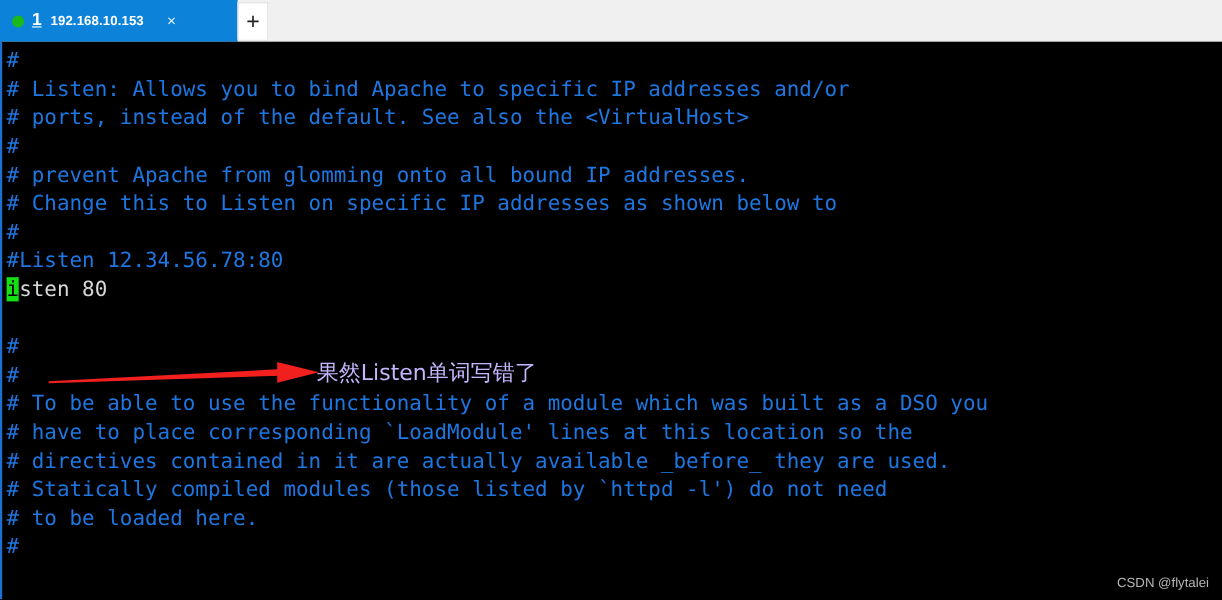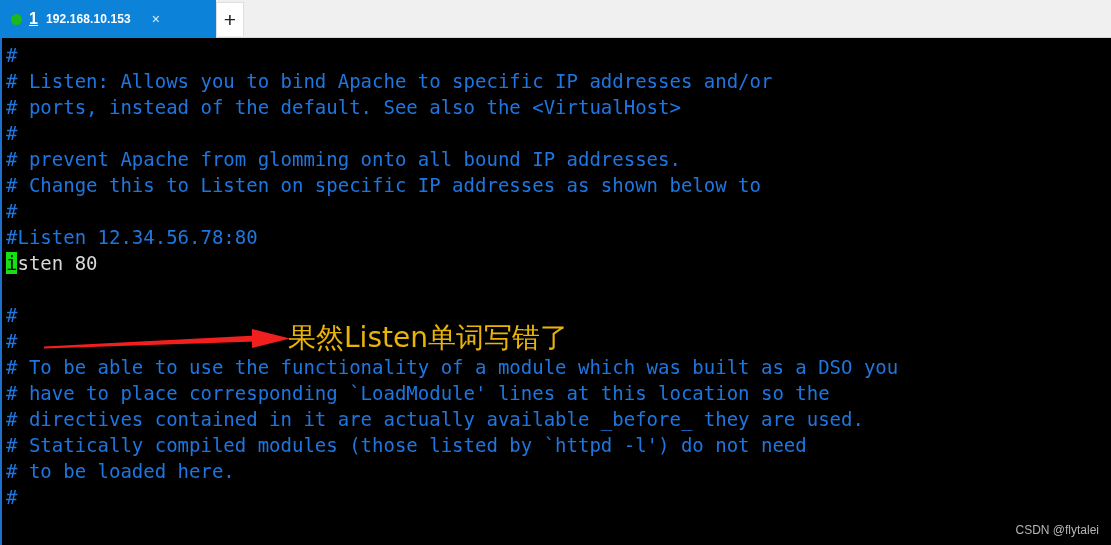--- a/index.html
+++ b/index.html
@@ -149,23 +149,23 @@
     left: 44px;
     top: 288px;
     width: 248px;
     height: 26px;
     pointer-events: none;
   }
   .annot-text {
     position: absolute;
     left: 288px;
     top: 286px;
-    color: #eab308;
+    color: #c4b5fd;
     font-family: "DejaVu Sans", sans-serif;
-    font-size: 28px;
+    font-size: 20px;
     line-height: 28px;
     white-space: nowrap;
   }
 
   
   .watermark {
     position: absolute;
     right: 12px;
     bottom: 8px;
     color: #b6b6b6;

